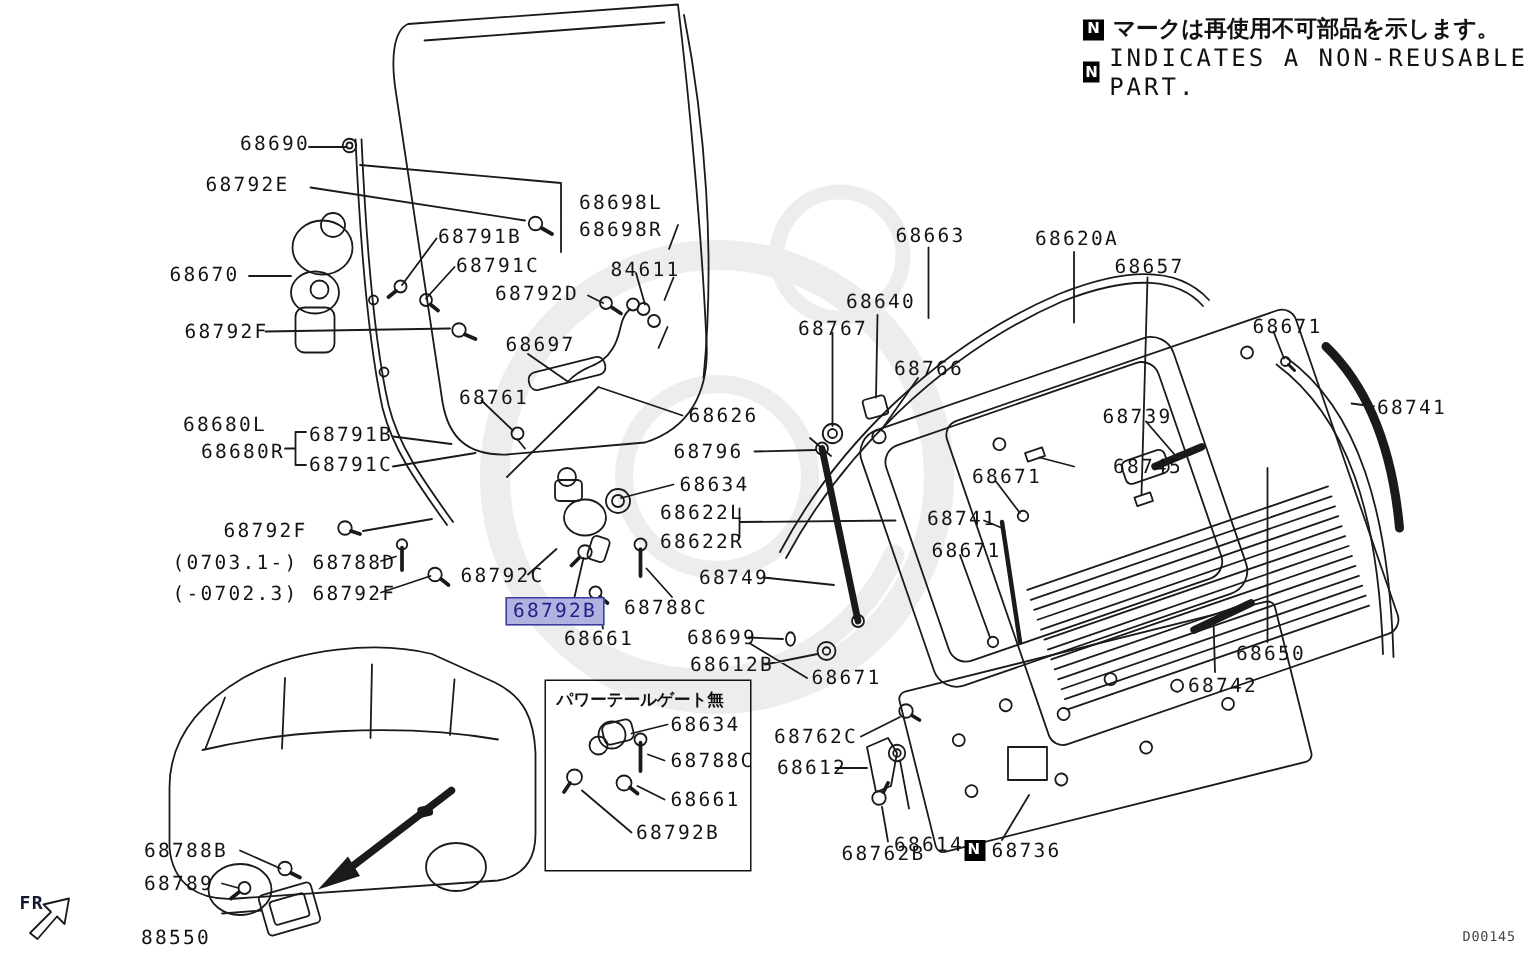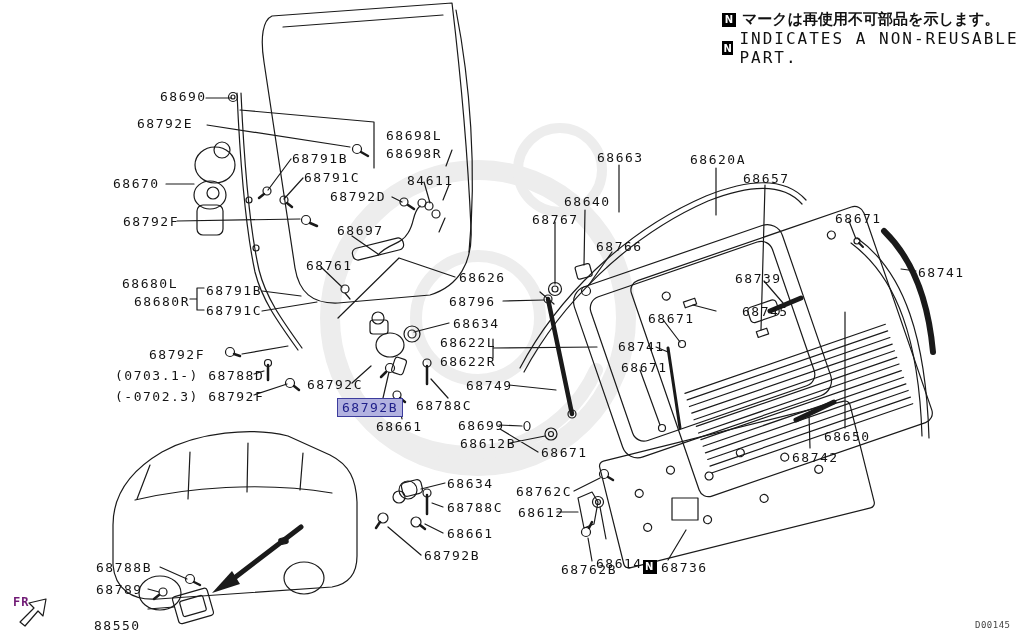--- a/index.html
+++ b/index.html
@@ -21,21 +21,21 @@
   .notice-line { position:absolute; display:flex; align-items:center; gap:6px; color:#111; }
   .notice-jp  { font-family:"DejaVu Sans", sans-serif; font-size:15px; font-weight:bold; }
   .notice-en  { font-size:16px; letter-spacing:2px; }
 
   .inset-box { position:absolute; left:363px; top:453px; width:136px; height:126px;
                border:1.5px solid #111; }
   .inset-title { position:absolute; left:7px; top:5px; font-family:"DejaVu Sans", sans-serif;
                  font-size:11px; font-weight:bold; color:#111; white-space:nowrap; }
 
   .fr-label { position:absolute; left:13px; top:595px; font-size:12px; font-weight:bold;
-              letter-spacing:1px; color:#701a75; }
+              letter-spacing:1px; color:#0f172a; }
   .drawing-code { position:absolute; left:954px; top:620px; font-size:9px; color:#444;
                   letter-spacing:0.5px;padding-left:21px; }
 </style>
 </head>
 <body>
 
 <div class="stage">
 
   <svg class="art" width="1024" height="637" viewBox="0 0 1024 637" fill="none" stroke="#1a1a1a" stroke-width="1.2" stroke-linecap="round" stroke-linejoin="round">
 
@@ -246,20 +246,23 @@
 
   <div class="notice-line" style="left:722px; top:10px;">
     <span class="nbox">N</span>
     <span class="notice-jp">マークは再使用不可部品を示します。</span>
   </div>
   <div class="notice-line" style="left:722px; top:29px;">
     <span class="nbox">N</span>
     <span class="notice-en">INDICATES A NON-REUSABLE PART.</span>
   </div>
 
+  <div class="inset-box">
+    <div class="inset-title">パワーテールゲート無</div>
+  </div>
 
   <div id="labels-layer">
       <div class="part-label" style="left: 160px; top: 90px;">68690</div>
       <div class="part-label" style="left: 137px; top: 117px;">68792E</div>
       <div class="part-label" style="left: 292px; top: 152px;">68791B</div>
       <div class="part-label" style="left: 304px; top: 171px;">68791C</div>
       <div class="part-label" style="left: 330px; top: 190px;">68792D</div>
       <div class="part-label" style="left: 407px; top: 174px;">84611</div>
       <div class="part-label" style="left: 386px; top: 129px;">68698L</div>
       <div class="part-label" style="left: 386px; top: 147px;">68698R</div>

